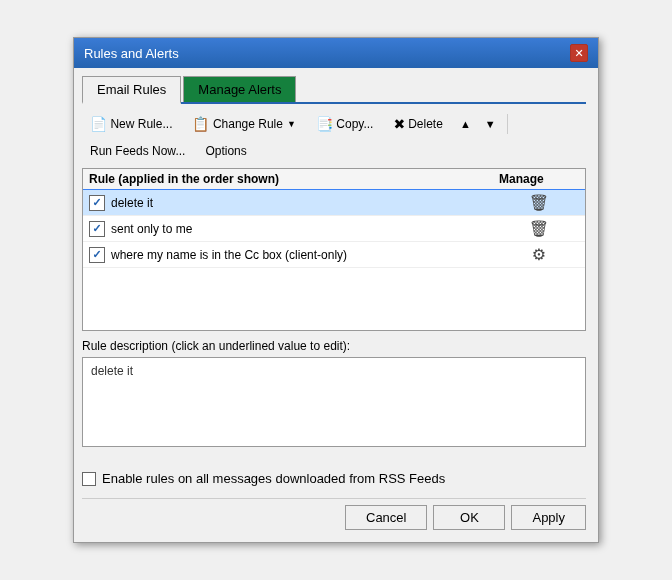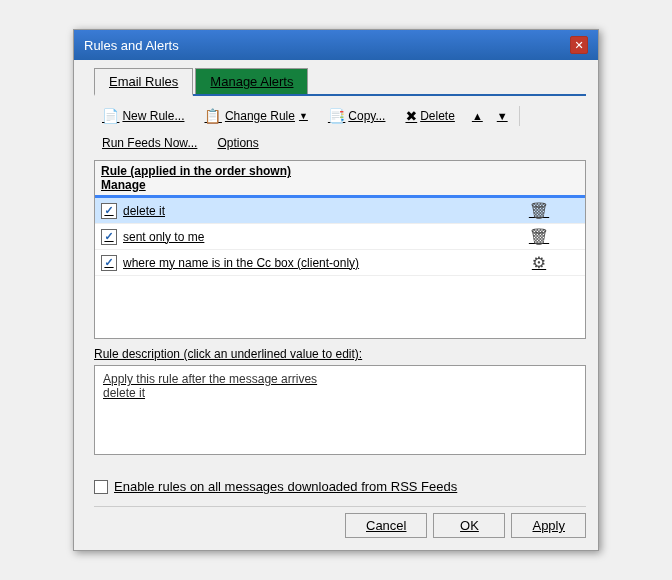--- a/index.html
+++ b/index.html
@@ -36,22 +36,21 @@
       border: 1px solid #a93226;
       color: white;
       display: flex;
       align-items: center;
       justify-content: center;
       cursor: pointer;
       font-size: 11px;
       border-radius: 2px;
     }
     .dialog-body {
-      padding: 8px 12px 12px 20px;
-      text-decoration: underline;
+      padding: 8px 12px 12px 8px;
     }
     .tabs {
       display: flex;
       border-bottom: 2px solid #2563b0;
       margin-bottom: 8px;
     }
     .tab {
       padding: 5px 14px;
       cursor: pointer;
       border: 1px solid #999;
@@ -104,23 +103,22 @@
     }
     .rules-table {
       border: 1px solid #999;
       background: white;
       width: 100%;
       margin-bottom: 8px;
     }
     .rules-header {
       display: flex;
       background: #f5f5f5;
-      border-bottom: 3px solid #3b82f6;
+      border-bottom: 1px solid #3b82f6;
       padding: 3px 6px;
-      flex-direction: column;
     }
     .col-rule {
       flex: 1;
       font-size: 12px;
       font-weight: 600;
     }
     .col-actions {
       width: 80px;
       font-size: 12px;
       font-weight: 600;
@@ -300,21 +298,20 @@
           <div class="rule-actions">
             <span class="filter-icon">⚙</span>
           </div>
         </div>
       </div>
     </div>
 
     <div class="description-section">
       <label>Rule description (click an underlined value to edit):</label>
       <div class="description-box">
-        <div>Apply this rule after the message arrives</div>
         <div>delete it</div>
       </div>
     </div>
 
     <div class="rss-section">
       <div class="rss-checkbox"></div>
       <span>Enable rules on all messages downloaded from RSS Feeds</span>
     </div>
 
     <div class="footer">

